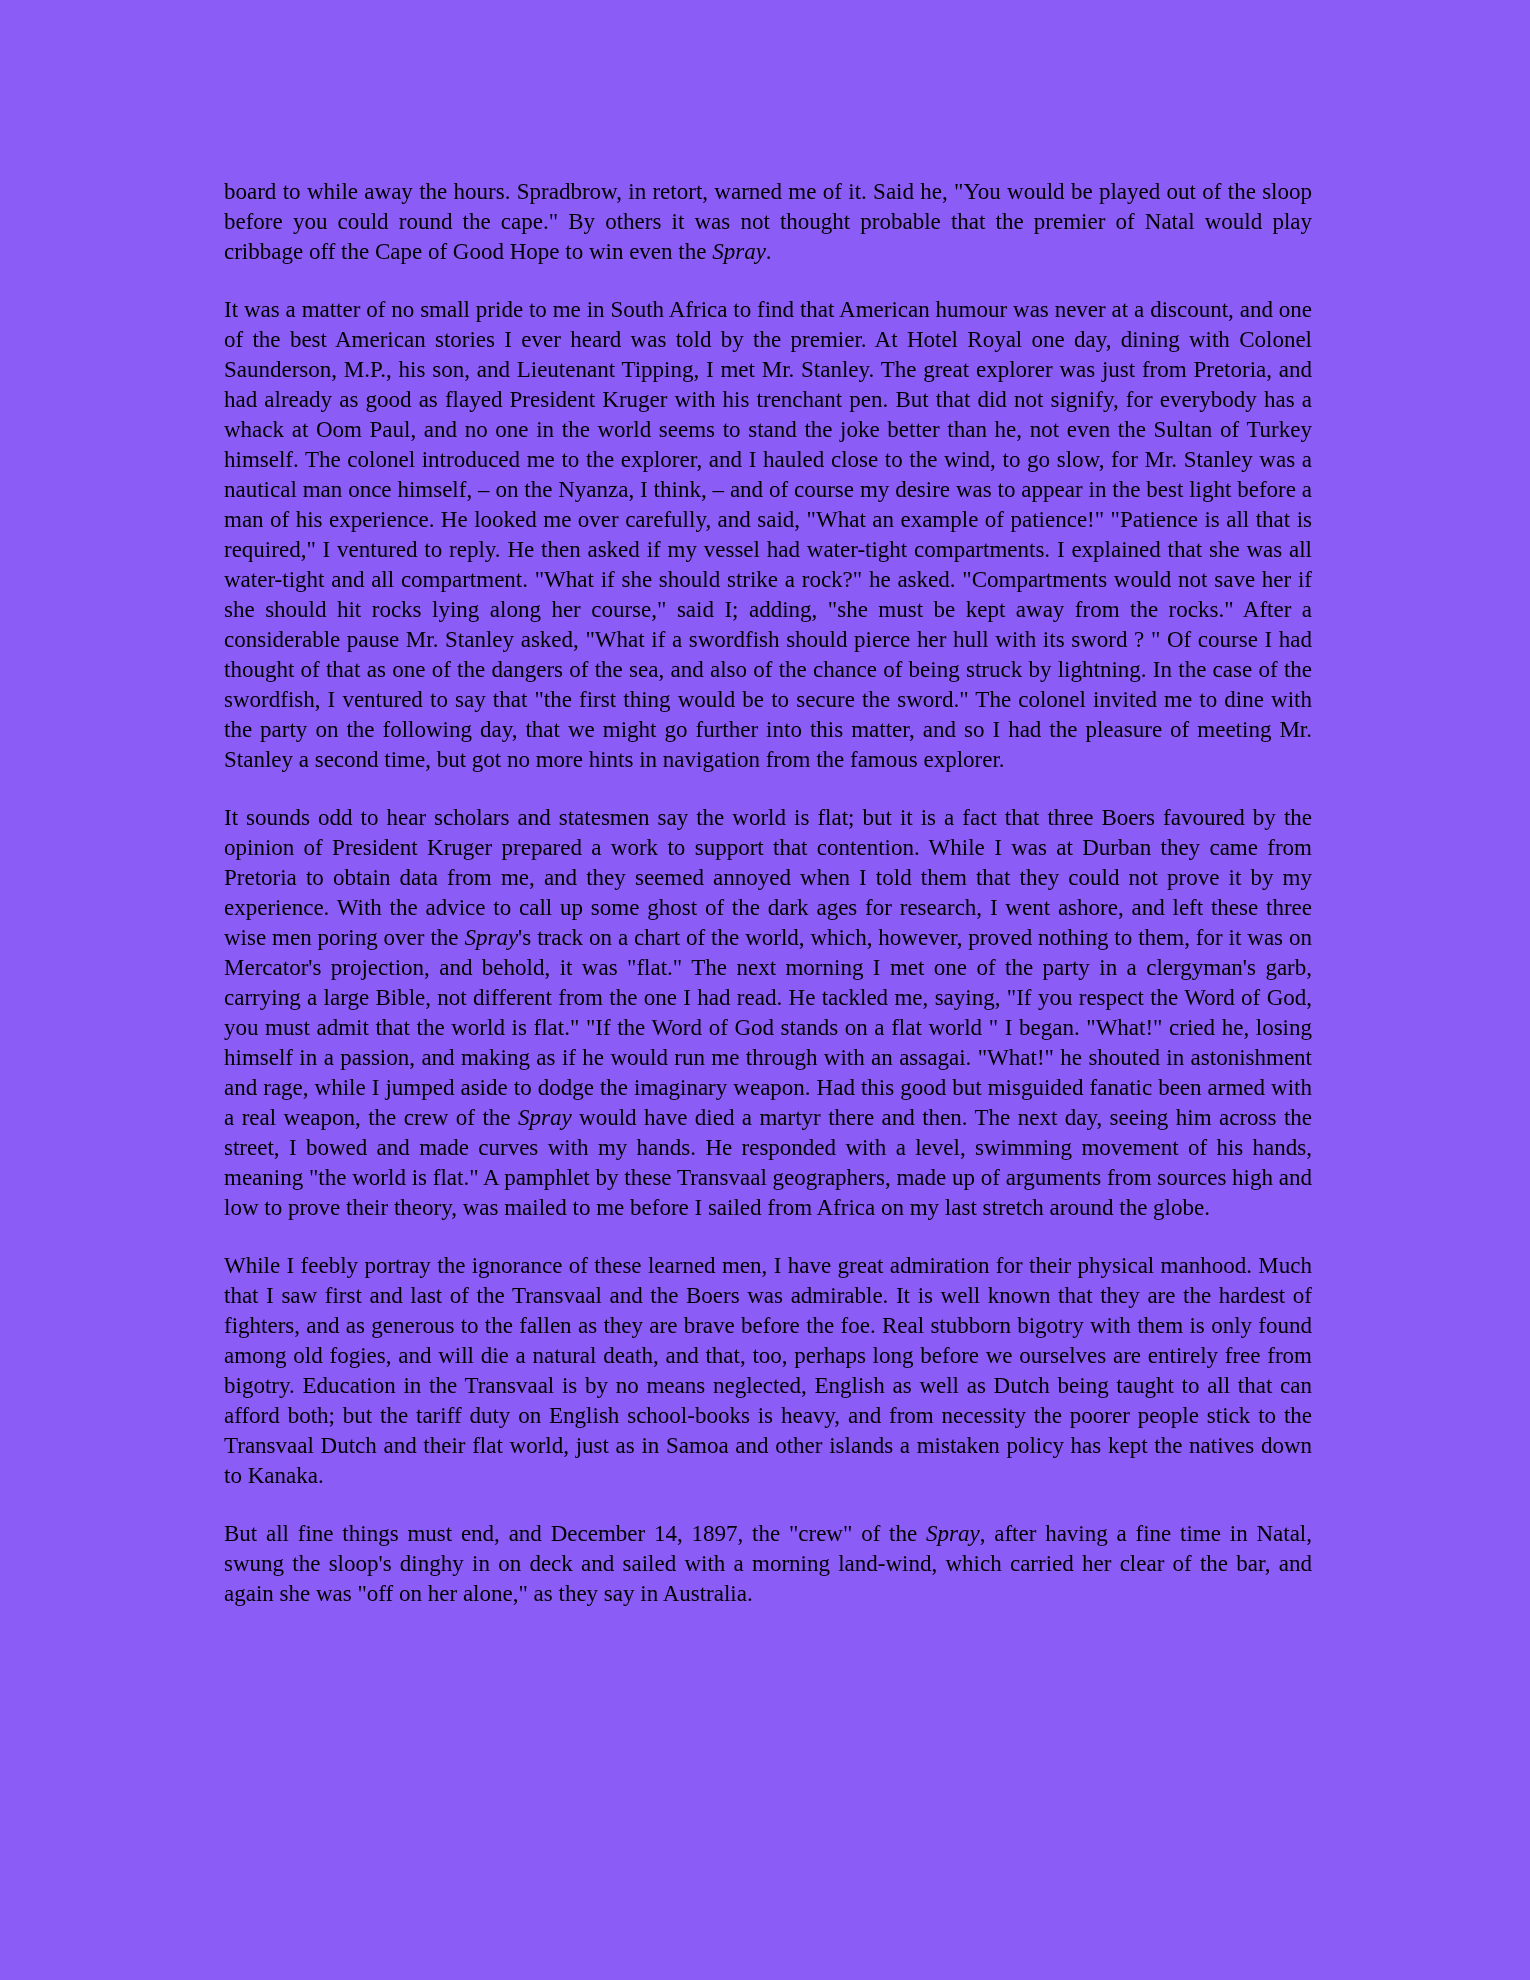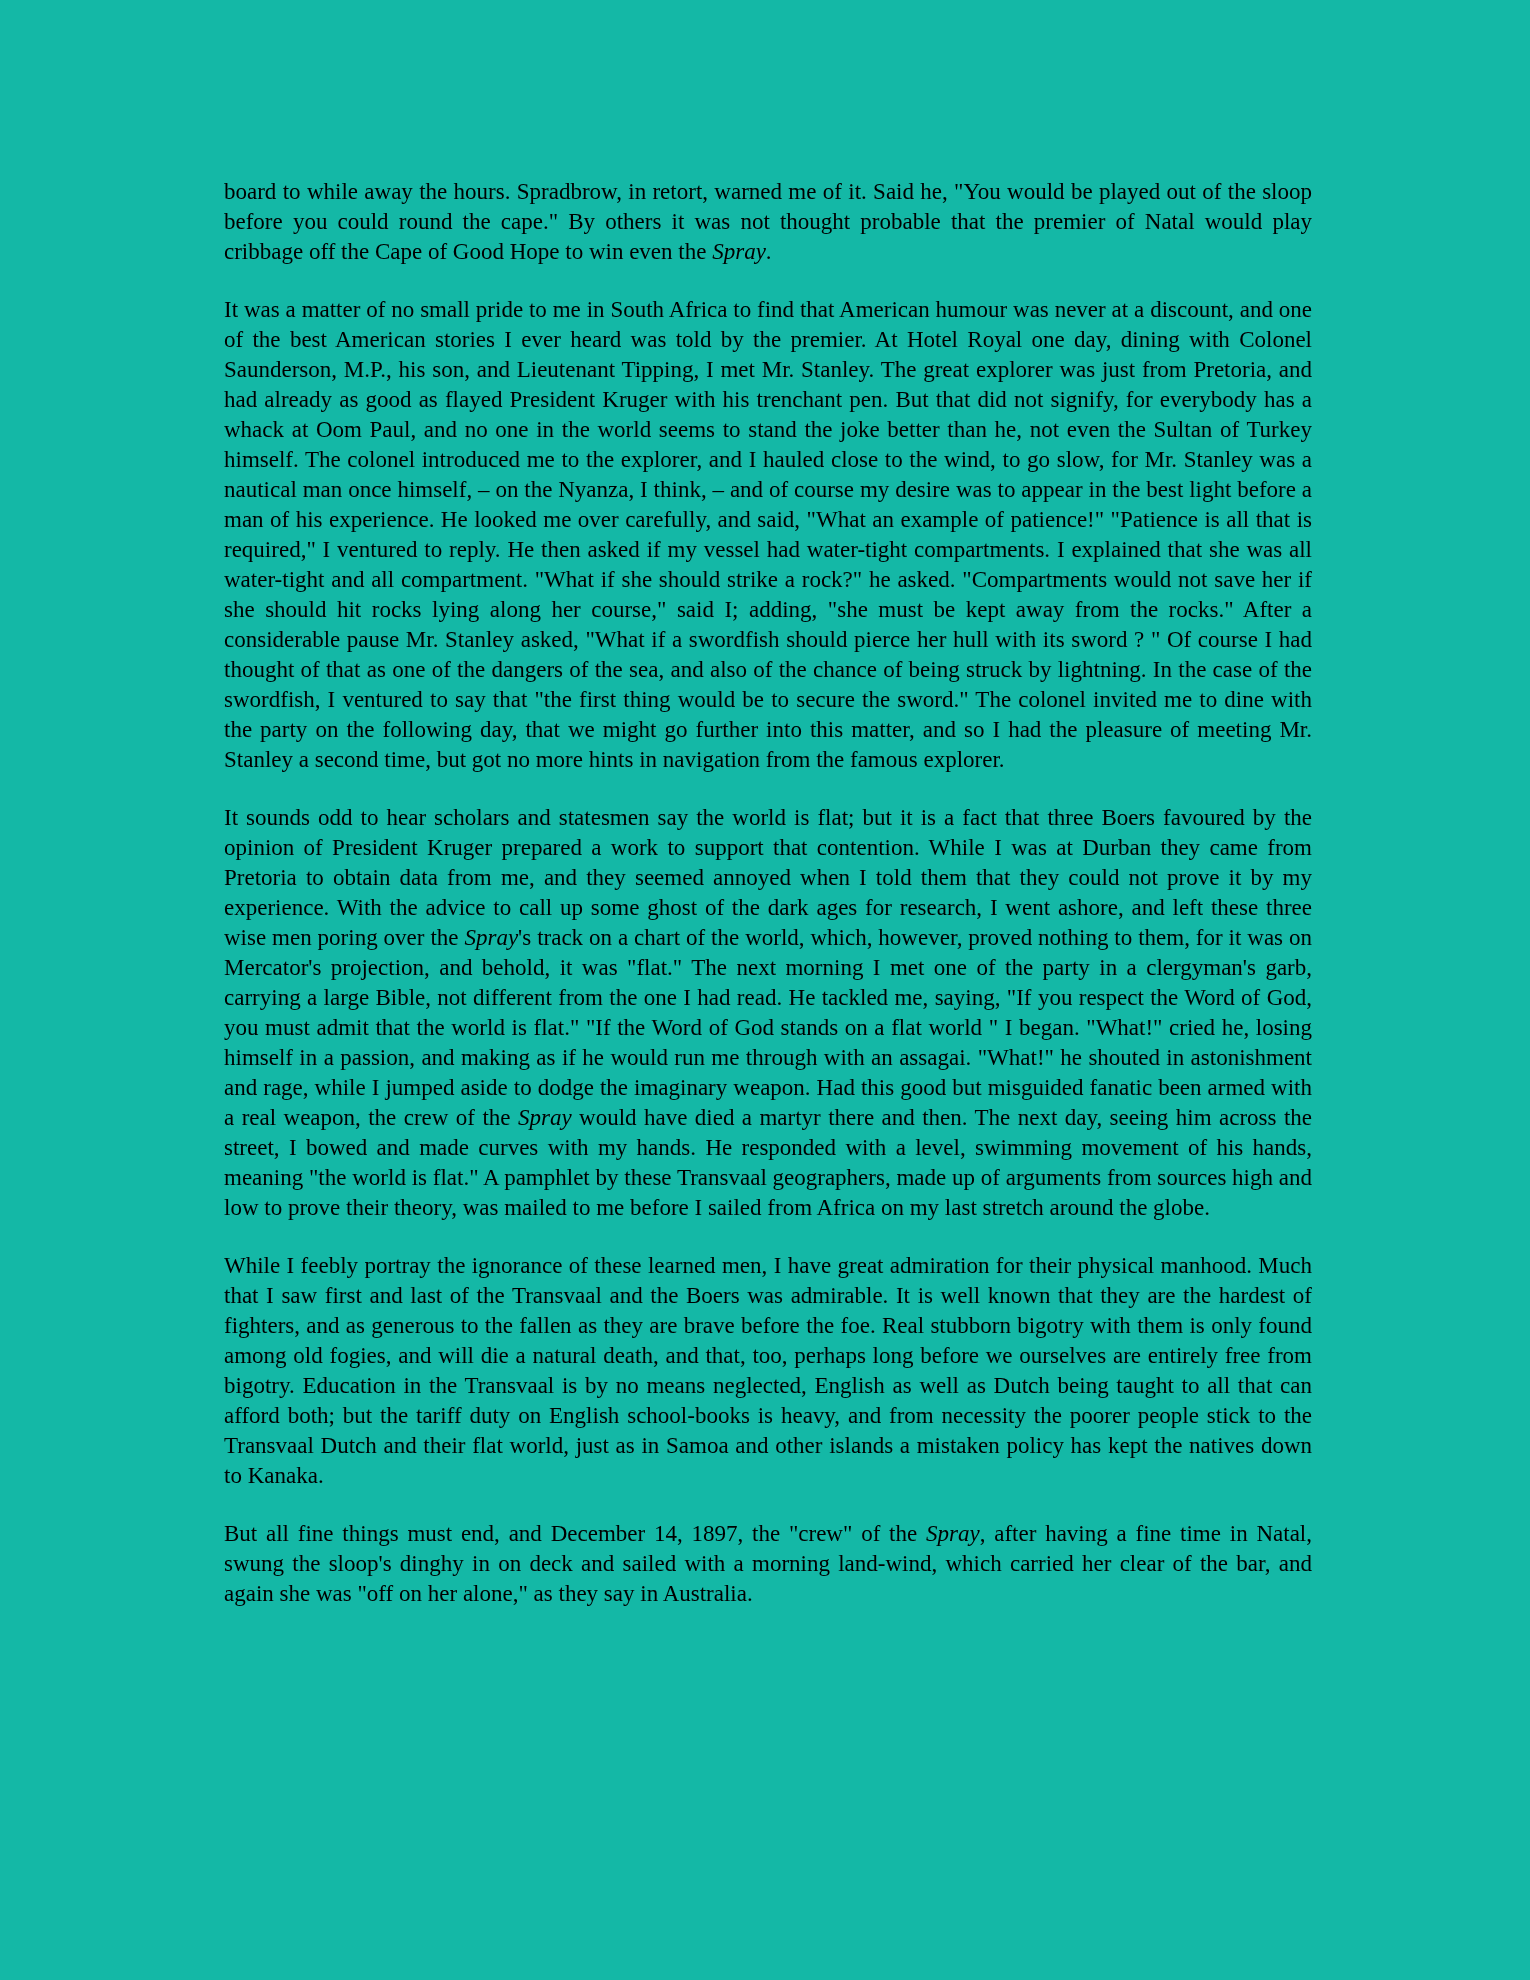--- a/index.html
+++ b/index.html
@@ -9,21 +9,21 @@
   }
   body {
     width: 1530px;
     height: 1980px;
     position: relative;
     overflow: hidden;
   }
   .page {
     position: absolute;
     inset: 0;
-    background: #14b8a6;
+    background: #8b5cf6;
   }
   .text-block {
     position: absolute;
     left: 224px;
     top: 177px;
     width: 1088px;
     font-family: "Liberation Serif", "DejaVu Serif", serif;
     font-size: 23px;
     line-height: 30px;
     color: #000000;

